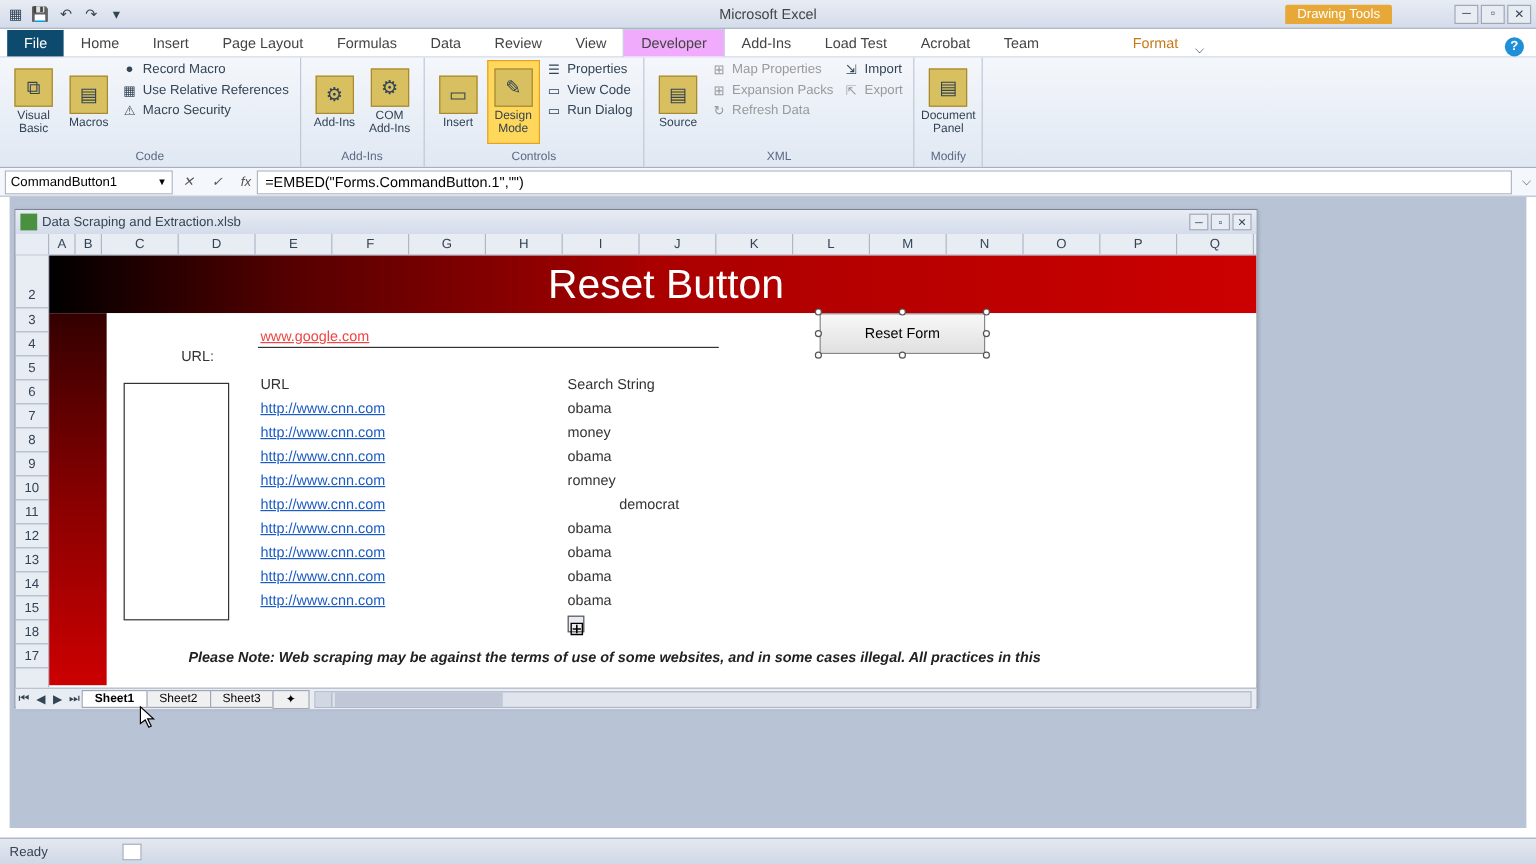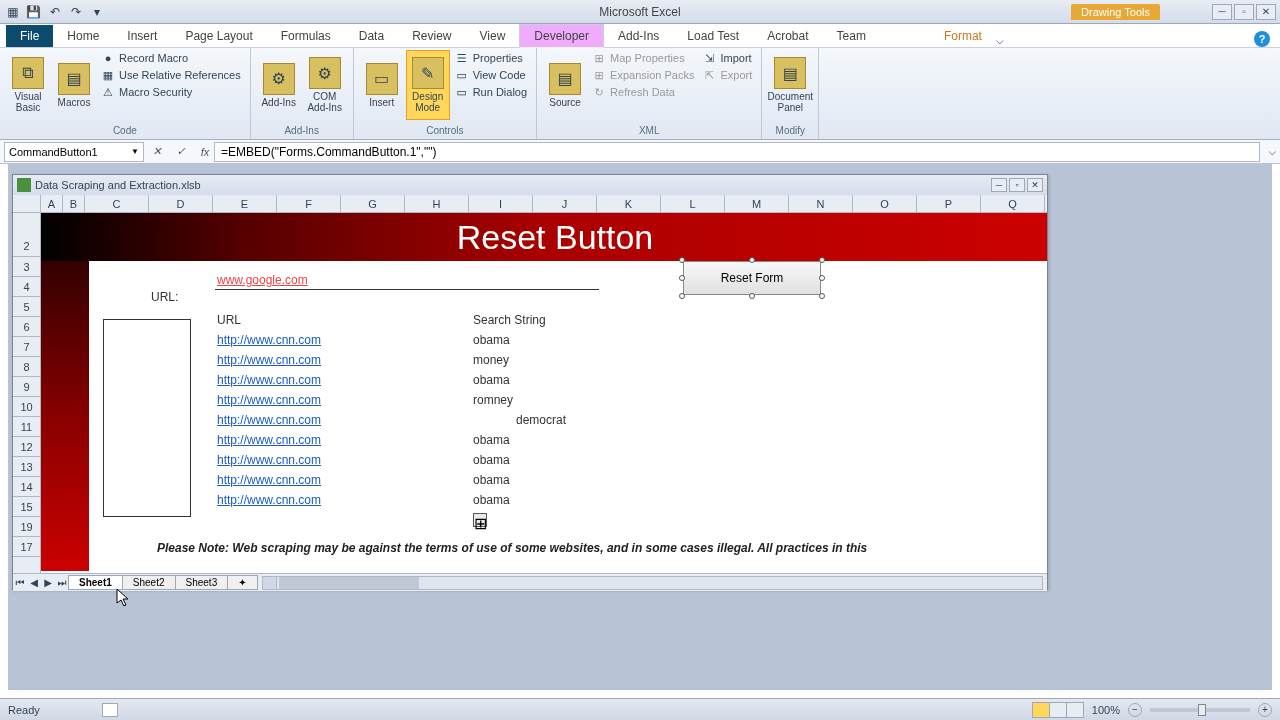--- a/index.html
+++ b/index.html
@@ -325,21 +325,21 @@
               <div class="row-h">6</div>
               <div class="row-h">7</div>
               <div class="row-h">8</div>
               <div class="row-h">9</div>
               <div class="row-h">10</div>
               <div class="row-h">11</div>
               <div class="row-h">12</div>
               <div class="row-h">13</div>
               <div class="row-h">14</div>
               <div class="row-h">15</div>
-              <div class="row-h">19</div>
+              <div class="row-h">18</div>
               <div class="row-h">17</div>
             </div>
         </div>
         <div class="cells">
           <div class="banner">Reset Button</div>
           <div class="red-side"></div>
           <div class="white-area">
             <div class="url-label">URL:</div>
             <div class="url-value">www.google.com</div>
             <div class="url-line"></div>
@@ -406,26 +406,13 @@
   </div>
 
   <svg class="cursor" style="left:108px;top:424px" viewBox="0 0 14 20">
       <path d="M1 1 L1 15 L5 12 L8 18 L10 17 L7 11 L12 11 Z" fill="#fff" stroke="#000"></path>
     </svg>
 </div>
 
 <div class="status-bar">
   <span>Ready</span>
   <span style="margin-left:20px;width:16px;height:14px;border:1px solid #a0a8b8;background:#fff"></span>
-  <div class="status-right">
-    <div class="view-btns">
-      <div class="view-btn active"></div>
-      <div class="view-btn"></div>
-      <div class="view-btn"></div>
-    </div>
-    <span>100%</span>
-    <div class="zoom-btn">−</div>
-    <div class="zoom-slider">
-        <div class="zoom-thumb"></div>
-      </div>
-    <div class="zoom-btn">+</div>
-  </div>
 </div>
 
 </body></html>

